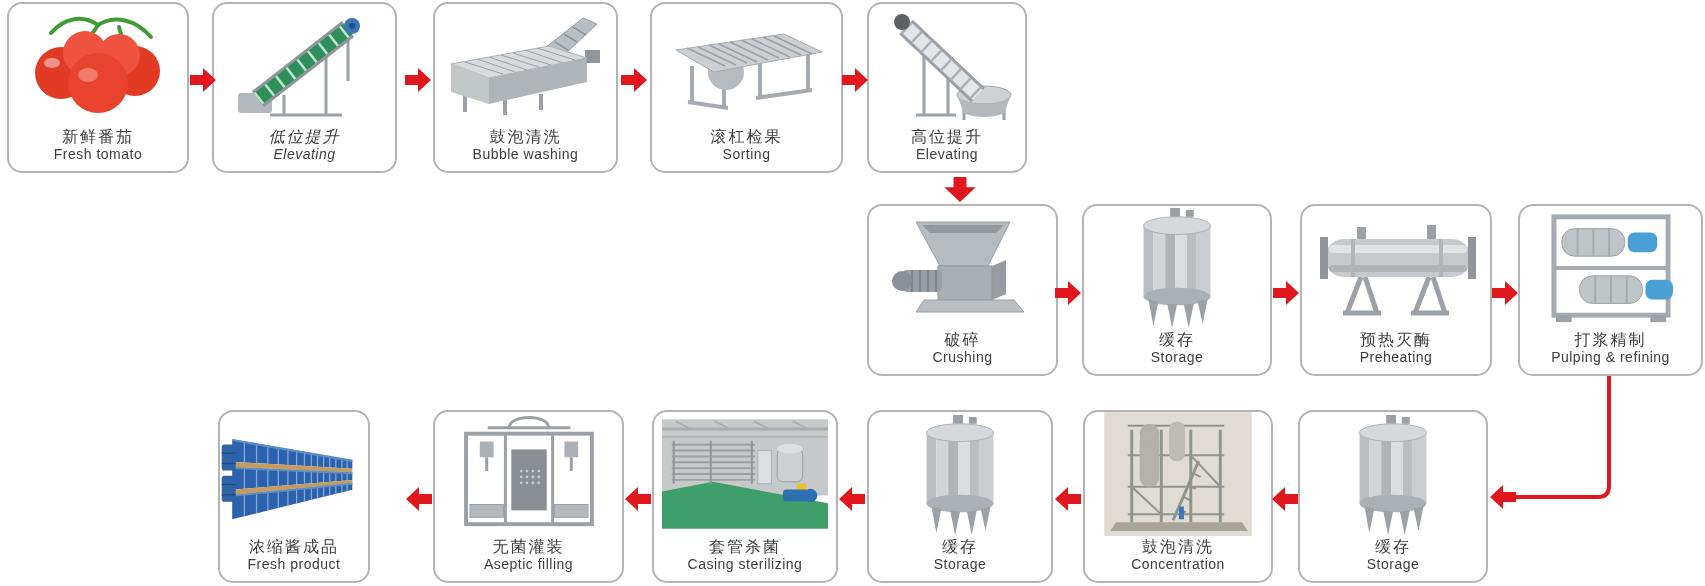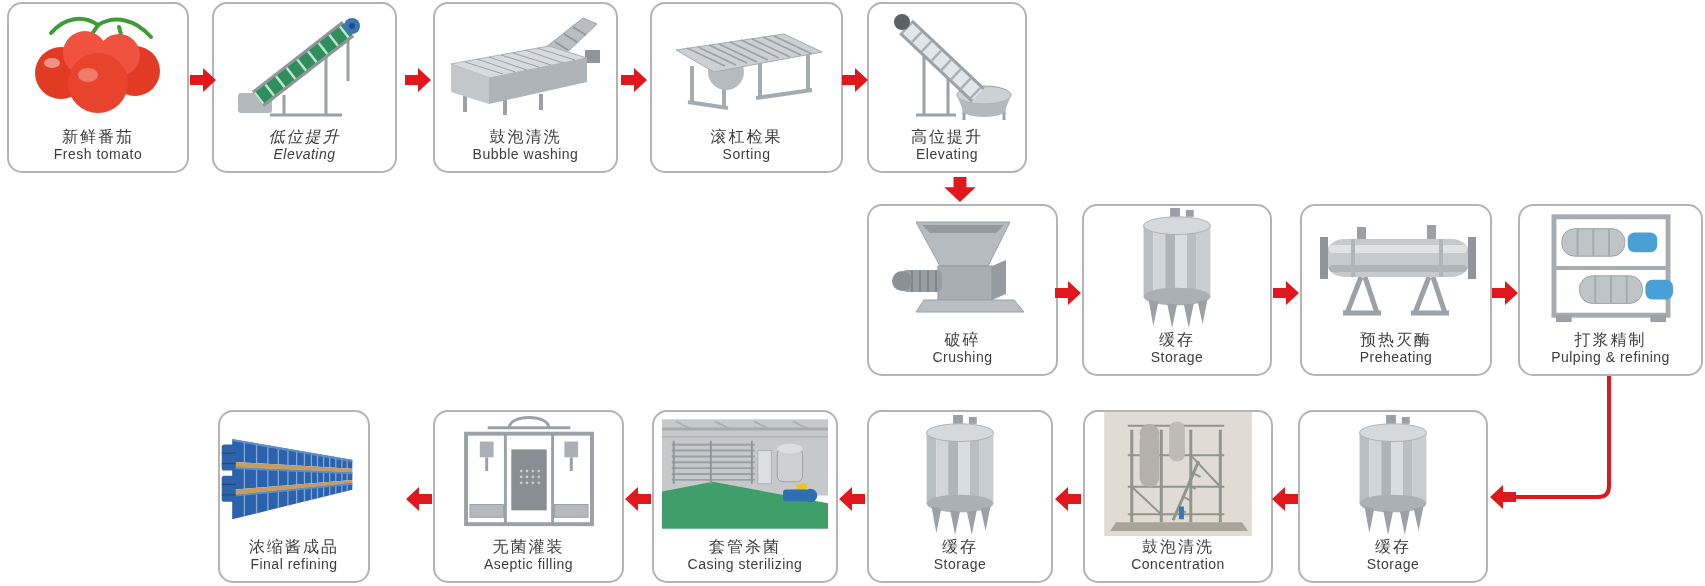--- a/index.html
+++ b/index.html
@@ -485,21 +485,21 @@
         <g stroke="#1d4a85" stroke-width="1.5">
           <line x1="2" y1="32" x2="18" y2="32"></line>
             <line x1="2" y1="44" x2="18" y2="44"></line>
           <line x1="2" y1="68" x2="18" y2="68"></line>
             <line x1="2" y1="80" x2="18" y2="80"></line>
         </g>
       </svg>
     </div>
     <div class="label">
       <div class="zh">浓缩酱成品</div>
-      <div class="en">Final refining</div>
+      <div class="en">Fresh product</div>
     </div>
   </div>
 
   <div class="arrow" style="left:190px;top:68px;">
     <svg width="26" height="24" viewBox="0 0 26 24">
         <polygon points="0,7 13,7 13,0 26,12 13,24 13,17 0,17" fill="#e0181e"></polygon>
       </svg>
   </div>
   <div class="arrow" style="left:405px;top:68px;">
     <svg width="26" height="24" viewBox="0 0 26 24">

